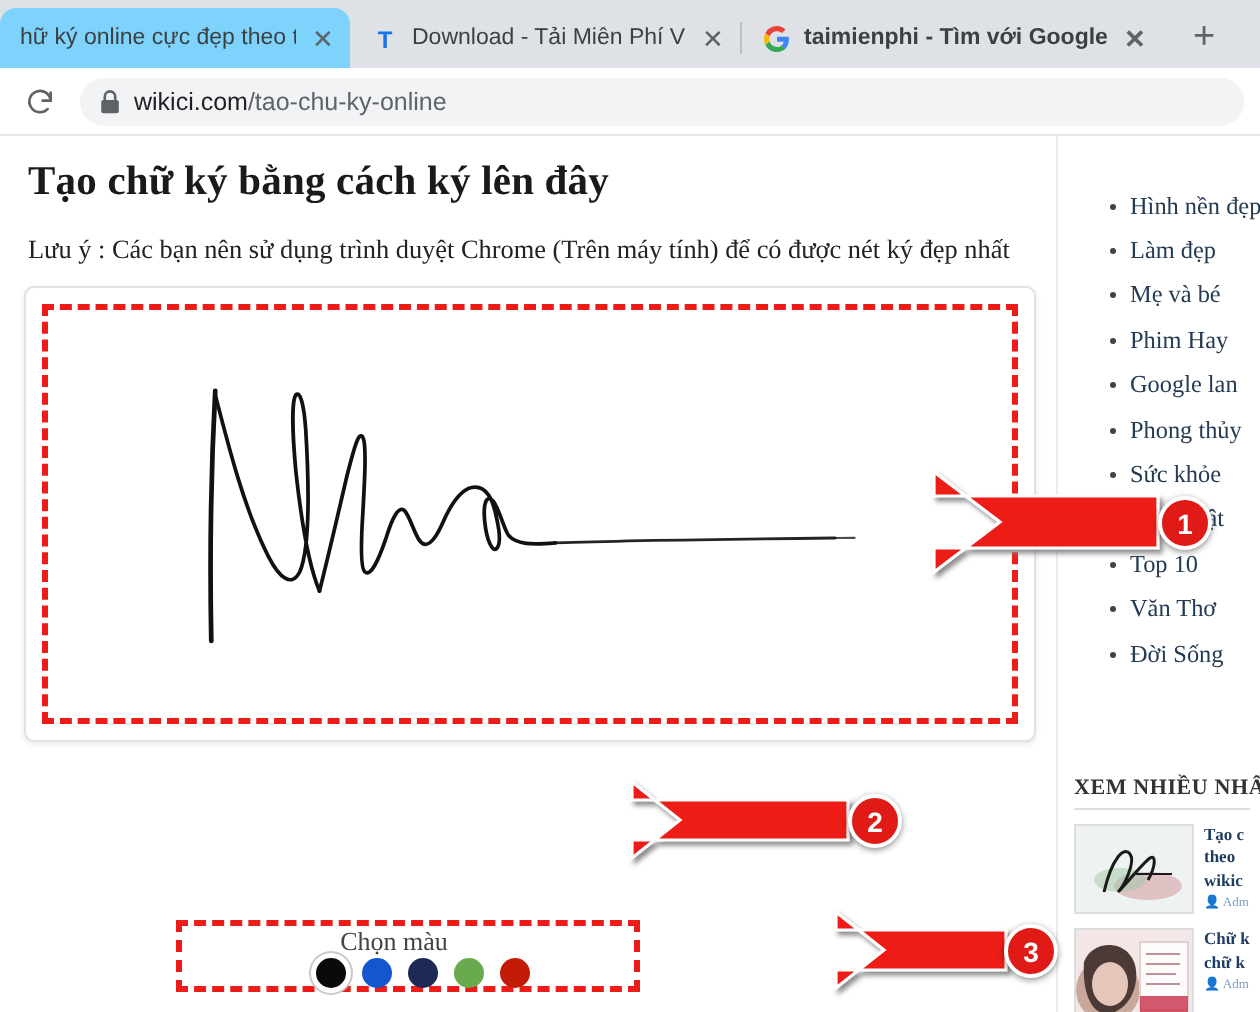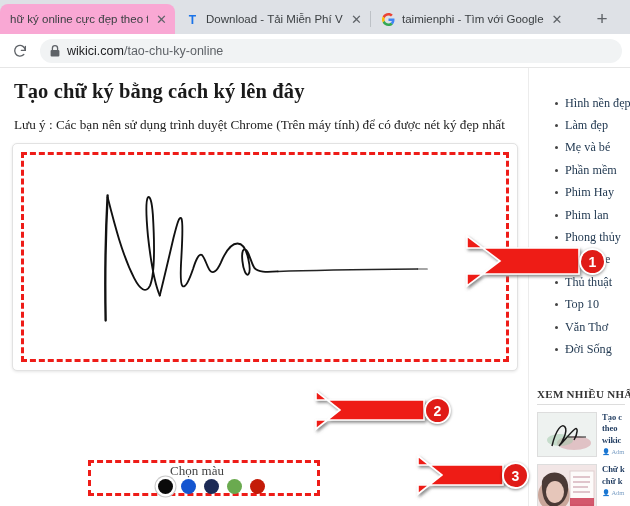--- a/index.html
+++ b/index.html
@@ -13,21 +13,21 @@
   
   .tabstrip {
     position: absolute; left: 0; top: 0; width: 630px; height: 34px;
     background: #dee1e6; display: flex; align-items: flex-end;
   }
   .tab {
     position: relative; height: 30px; display: flex; align-items: center;
     padding: 0 6px 0 10px; font-size: 11.5px; color: #3c4043;
     border-radius: 8px 8px 0 0; gap: 6px; white-space: nowrap; overflow: hidden;
   }
-  .tab.active { background: #f9a8d4; }
+  .tab.active { background: #7dd3fc; }
   .tab.inactive { background: #dee1e6; }
   .tab-sep { width: 1px; height: 16px; background: #bdc1c6; margin-bottom: 7px; }
   .tab-title {
     overflow: hidden; text-overflow: clip; white-space: nowrap;
     display: inline-block;
   }
   .tab-close {
     width: 15px; height: 15px; flex: 0 0 15px; display: flex;
     align-items: center; justify-content: center; border-radius: 50%;
     color: #5f6368; font-size: 13px; line-height: 1;
@@ -158,21 +158,21 @@
     <div class="tab inactive" style="width:195px;">
       <span class="favicon">
         <svg width="13" height="13" viewBox="0 0 13 13">
             <text x="6.5" y="11" font-family="Liberation Sans, sans-serif" font-size="12" font-weight="bold" fill="#1a73e8" text-anchor="middle">T</text>
           </svg>
       </span>
       <span class="tab-title" style="max-width:145px;">Download - Tải Miễn Phí VN - Ph</span>
       <span class="tab-close">✕</span>
     </div>
     <div class="tab-sep"></div>
-    <div class="tab inactive" style="width:212px;">
+    <div class="tab inactive" style="width:212px;font-weight:bold;">
       <span class="favicon">
         <svg width="13" height="13" viewBox="0 0 48 48">
           <path fill="#EA4335" d="M24 9.5c3.5 0 6.6 1.2 9 3.6l6.8-6.8C35.6 2.4 30.2 0 24 0 14.6 0 6.4 5.4 2.5 13.2l7.9 6.2C12.3 13.2 17.6 9.5 24 9.5z"></path>
           <path fill="#4285F4" d="M46.1 24.6c0-1.6-.1-3.2-.4-4.6H24v9.1h12.4c-.5 2.9-2.2 5.3-4.7 7l7.6 5.9c4.5-4.1 6.8-10.2 6.8-17.4z"></path>
           <path fill="#FBBC05" d="M10.4 28.6c-.5-1.5-.8-3-.8-4.6s.3-3.1.8-4.6l-7.9-6.2C.9 16.4 0 20.1 0 24s.9 7.6 2.5 10.8l7.9-6.2z"></path>
           <path fill="#34A853" d="M24 48c6.5 0 11.9-2.1 15.9-5.8l-7.6-5.9c-2.1 1.4-4.8 2.3-8.3 2.3-6.4 0-11.7-3.7-13.6-9.9l-7.9 6.2C6.4 42.6 14.6 48 24 48z"></path>
         </svg>
       </span>
       <span class="tab-title" style="max-width:155px;">taimienphi - Tìm với Google</span>
       <span class="tab-close">✕</span>
@@ -242,29 +242,25 @@
         <li class="side-item">
             <span class="bullet"></span>
             <span>Làm đẹp</span>
           </li>
         <li class="side-item">
             <span class="bullet"></span>
             <span>Mẹ và bé</span>
           </li>
         <li class="side-item">
             <span class="bullet"></span>
-            <span>Phần mềm</span>
-          </li>
-        <li class="side-item">
-            <span class="bullet"></span>
             <span>Phim Hay</span>
           </li>
         <li class="side-item">
             <span class="bullet"></span>
-            <span>Phim lan</span>
+            <span>Google lan</span>
           </li>
         <li class="side-item">
             <span class="bullet"></span>
             <span>Phong thủy</span>
           </li>
         <li class="side-item">
             <span class="bullet"></span>
             <span>Sức khỏe</span>
           </li>
         <li class="side-item">

